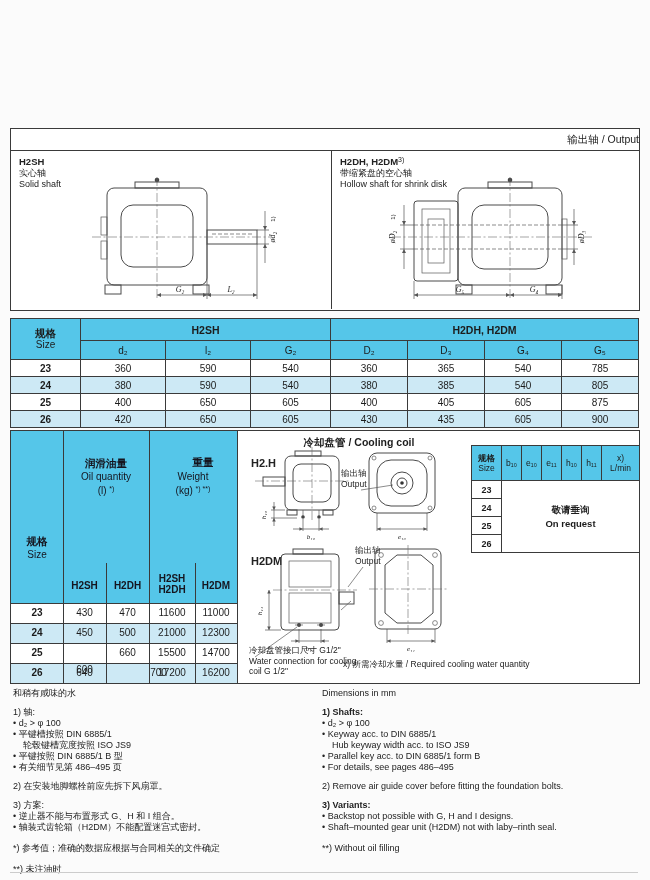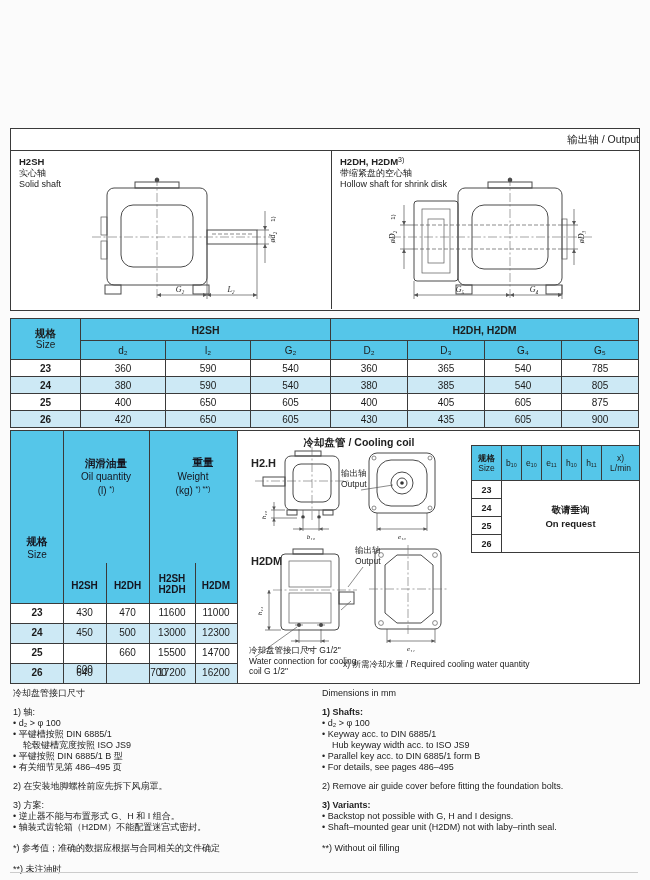--- a/index.html
+++ b/index.html
@@ -260,21 +260,21 @@
 
       <div class="cell" style="left:0;top:172px;width:52px;font-weight:bold;">23</div>
       <div class="cell" style="left:52px;top:172px;width:43px;">430</div>
       <div class="cell" style="left:95px;top:172px;width:43px;">470</div>
       <div class="cell" style="left:138px;top:172px;width:46px;">11600</div>
       <div class="cell" style="left:184px;top:172px;width:42px;">11000</div>
 
       <div class="cell" style="left:0;top:192px;width:52px;font-weight:bold;">24</div>
       <div class="cell" style="left:52px;top:192px;width:43px;">450</div>
       <div class="cell" style="left:95px;top:192px;width:43px;">500</div>
-      <div class="cell" style="left:138px;top:192px;width:46px;">13000</div>
+      <div class="cell" style="left:138px;top:192px;width:46px;">21000</div>
       <div class="cell" style="left:184px;top:192px;width:42px;">12300</div>
 
       <div class="cell" style="left:0;top:212px;width:52px;font-weight:bold;">25</div>
       <div class="cell" style="left:52px;top:212px;width:43px;margin-top:17px;">600</div>
       <div class="cell" style="left:95px;top:212px;width:43px;">660</div>
       <div class="cell" style="left:138px;top:212px;width:46px;">15500</div>
       <div class="cell" style="left:184px;top:212px;width:42px;">14700</div>
 
       <div class="cell" style="left:0;top:232px;width:52px;font-weight:bold;">26</div>
       <div class="cell" style="left:52px;top:232px;width:43px;">640</div>
@@ -427,21 +427,21 @@
           </tr>
       <tr class="r">
             <td>26</td>
           </tr>
     </tbody>
       </table>
 
   </div>
 
   <div class="fncol" style="left:13px;width:300px;">
-    <div>冷却盘管接口尺寸</div>
+    <div>和稍有咸味的水</div>
     <div class="fn-gap">1) 轴:</div>
     <div>• d₂ &gt; φ 100</div>
     <div>• 平键槽按照 DIN 6885/1</div>
     <div class="fn-ind">轮毂键槽宽度按照 ISO JS9</div>
     <div>• 平键按照 DIN 6885/1 B 型</div>
     <div>• 有关细节见第 486–495 页</div>
     <div class="fn-gap">2) 在安装地脚螺栓前应先拆下风扇罩。</div>
     <div class="fn-gap">3) 方案:</div>
     <div>• 逆止器不能与布置形式 G、H 和 I 组合。</div>
     <div>• 轴装式齿轮箱（H2DM）不能配置迷宫式密封。</div>

